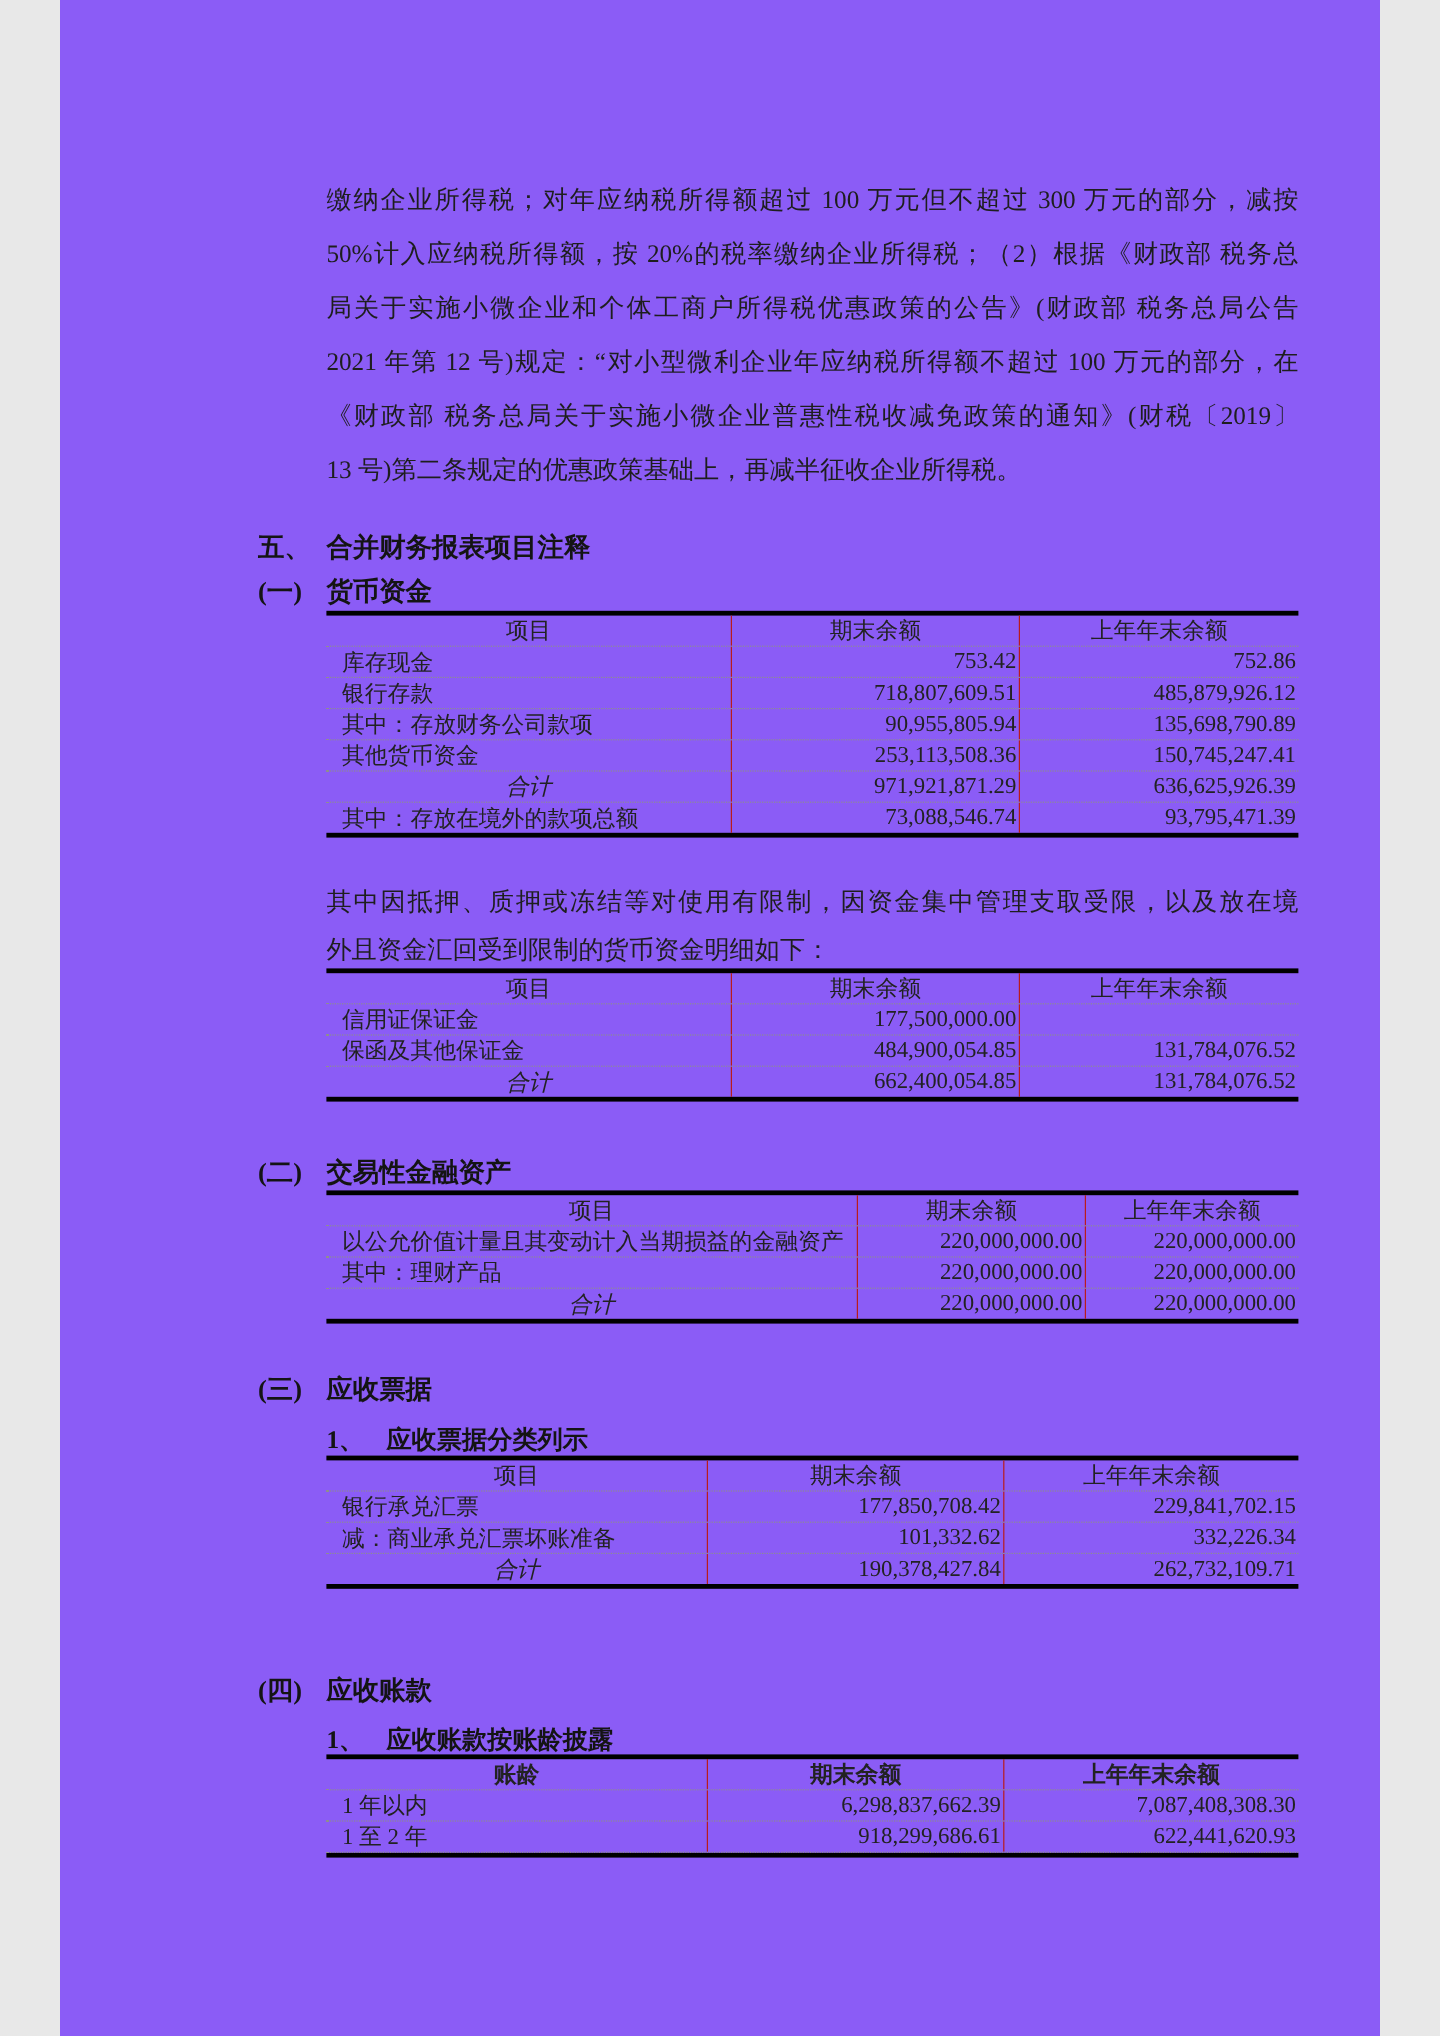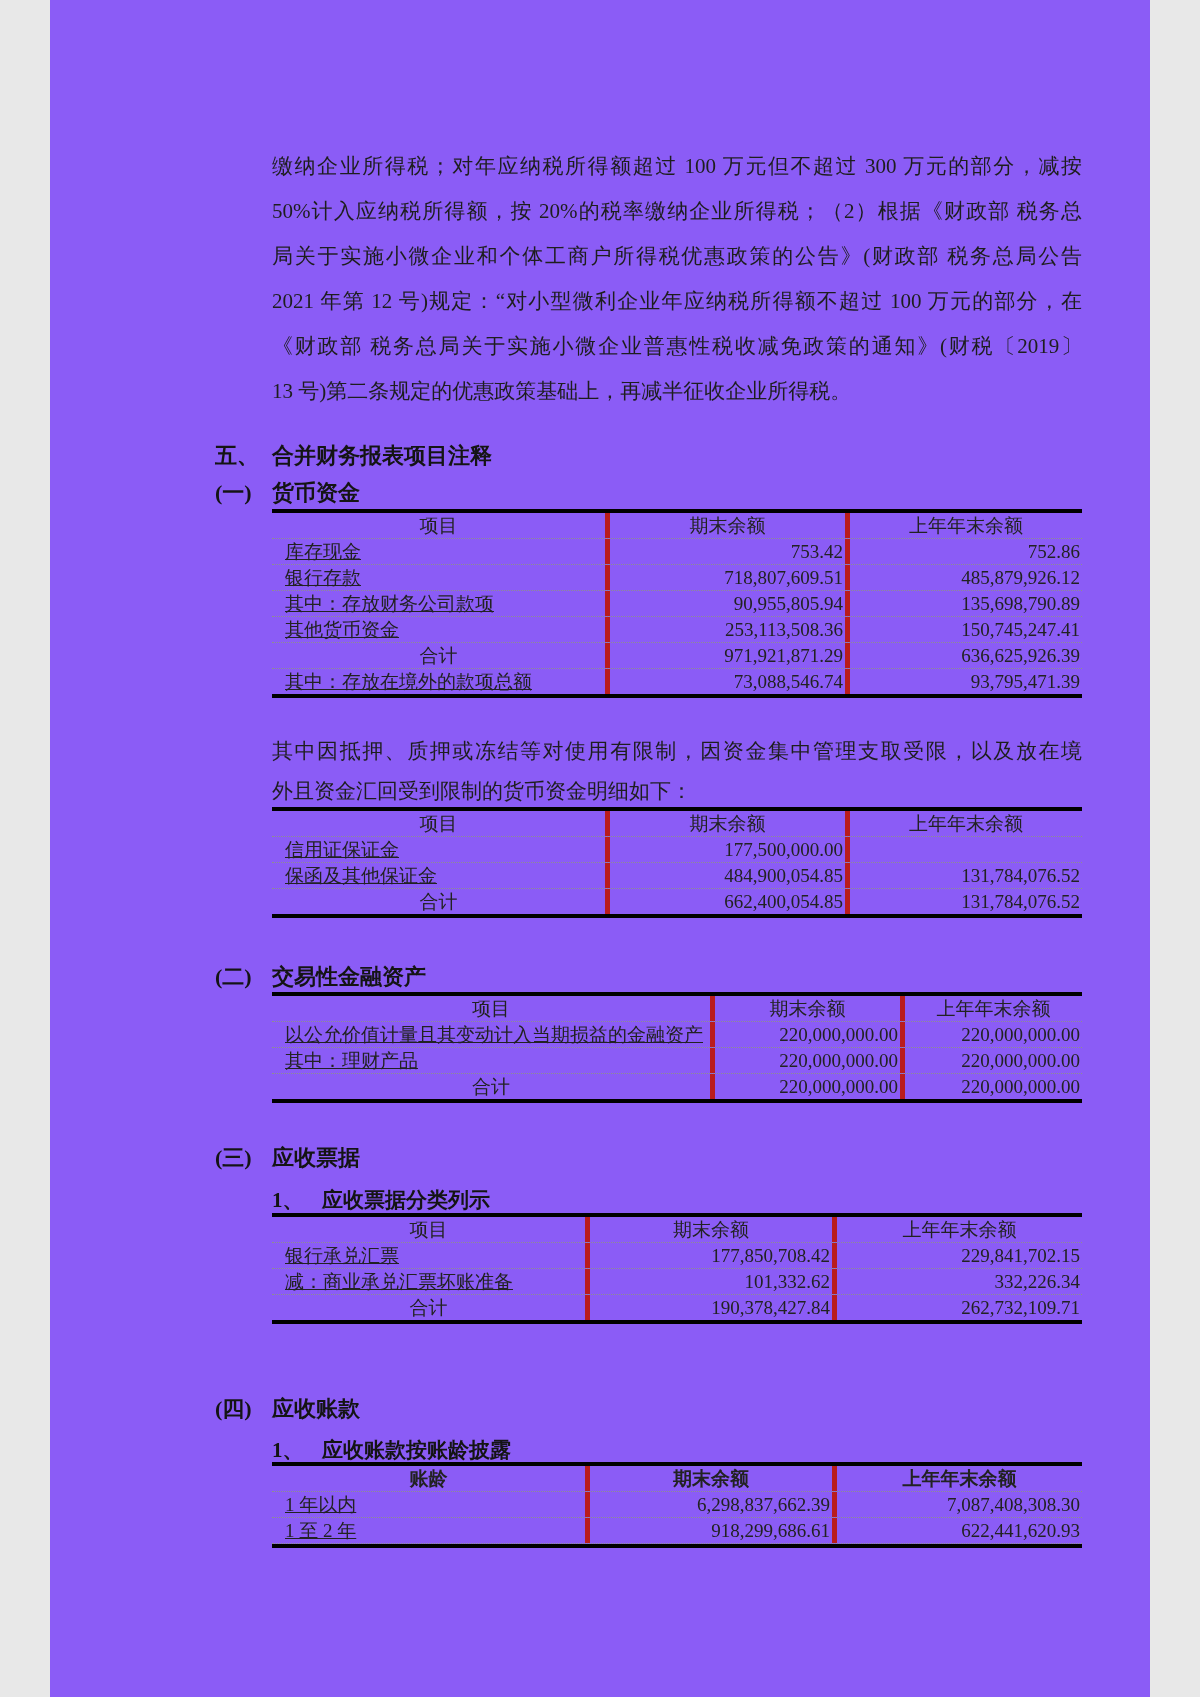--- a/index.html
+++ b/index.html
@@ -31,24 +31,24 @@
     border-top:4px solid #000; border-bottom:4px solid #000;
     font-size:19px; color:#222;
     box-sizing:border-box;
   }
   .ft-row { display:grid; height:25px; }
   .ft-row.sep { border-bottom:1px dotted #8e8e8e; }
   .cell {
     display:flex; align-items:center; overflow:hidden;
     white-space:nowrap; box-sizing:border-box;
   }
-  .cell.vline { border-right:5px solid #b91c1c; }
+  .cell.vline { border-right:1px solid #b91c1c; }
   .cell.hd { justify-content:center; }
-  .cell.item { justify-content:flex-start; padding-left:13px;text-decoration:underline; }
-  .cell.total { justify-content:center; padding-left:0; }
+  .cell.item { justify-content:flex-start; padding-left:13px; }
+  .cell.total { justify-content:center; padding-left:0;font-style:italic; }
   .cell.num { justify-content:flex-end; padding-right:2px; }
 </style>
 </head>
 <body>
 
 <div class="page">
 
   <div class="abs para p1" style="top:144px;">
       <div class="pline just">缴纳企业所得税；对年应纳税所得额超过 100 万元但不超过 300 万元的部分，减按</div>
       <div class="pline just">50%计入应纳税所得额，按 20%的税率缴纳企业所得税；（2）根据《财政部 税务总</div>

